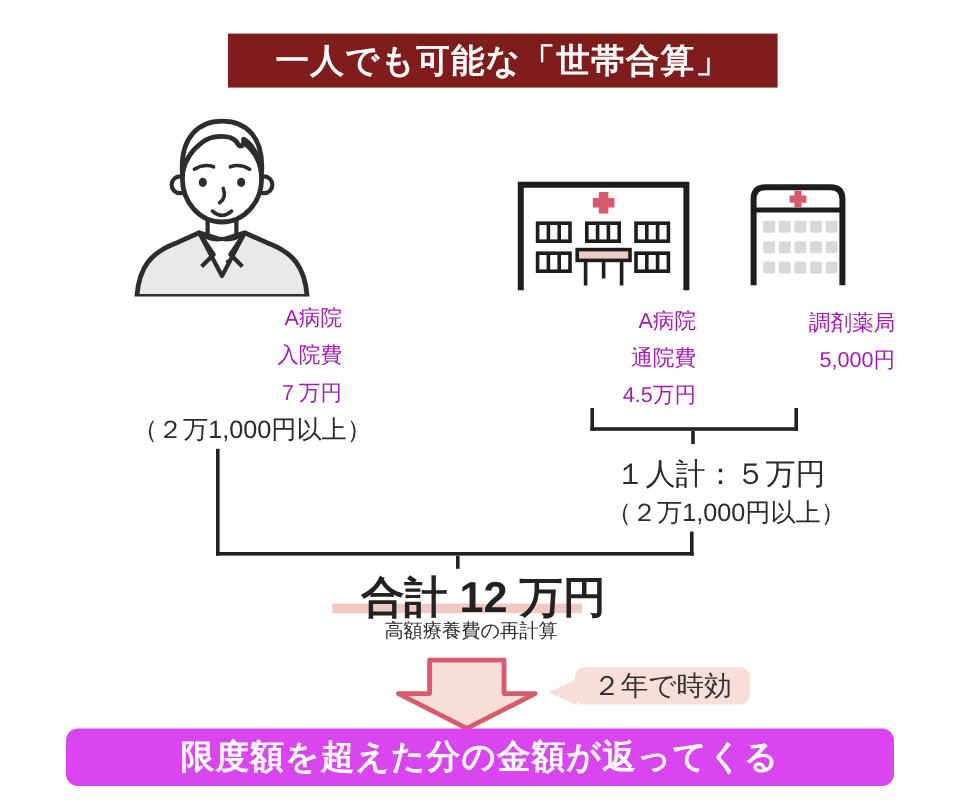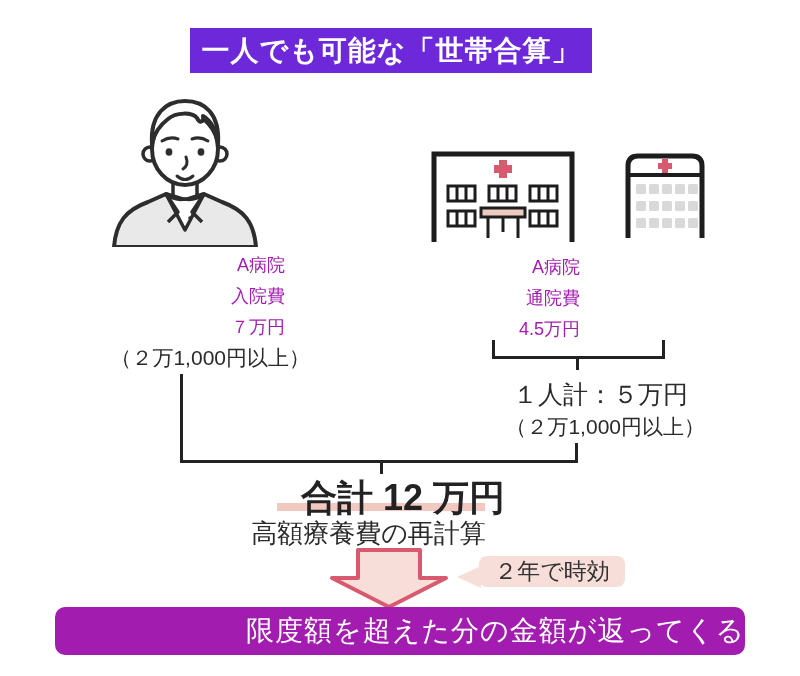--- a/index.html
+++ b/index.html
@@ -9,22 +9,22 @@
     position: relative;
     width: 800px;
     height: 676px;
     background: #ffffff;
     overflow: hidden;
     color: #2a2a2a;
   }
   .abs { position: absolute; }
 
   .title-banner {
-    left: 190px; top: 28px; width: 402px; height: 45px;
-    background: #6d28d9;
+    left: 190px; top: 28px; width: 458px; height: 45px;
+    background: #7f1d1d;
     display: flex; align-items: center; justify-content: center;
     color: #ffffff; font-size: 28px; font-weight: bold; letter-spacing: 1px;
   }
 
   .label-block { text-align: right; font-size: 18px; line-height: 31px; color: #a21caf; }
   .note-text { text-align: right; font-size: 21px; color: #2a2a2a; }
 
   .person-text  { left: 85px;  top: 250px; width: 200px; }
   .person-note  { left: 60px;  top: 344px; width: 250px; }
   .hosp-text    { left: 420px; top: 252px; width: 160px; }
@@ -44,43 +44,43 @@
     border-left: 3px solid #222; border-bottom: 3px solid #222;
   }
   .bracket-big-right { left: 575px; top: 443px; width: 0; height: 20px; border-left: 3px solid #222; }
   .tick-big { left: 380px; top: 463px; width: 0; height: 11px; border-left: 3px solid #222; }
 
   .total-label {
     left: 260px; top: 474px; width: 245px; text-align: right;
     font-size: 36px; font-weight: bold; color: #222; z-index: 2;
   }
   .total-underline { left: 277px; top: 503px; width: 208px; height: 8px; background: #f2c8c1; z-index: 1; }
-  .recalc-label { left: 236px; top: 516px; width: 265px; text-align: center; font-size: 26px; }
+  .recalc-label { left: 260px; top: 516px; width: 265px; text-align: center; font-size: 16px; }
 
   .apply-arrow-svg { left: 328px; top: 548px; width: 122px; height: 62px; }
   .apply-label { left: 350px; top: 553px; width: 80px; text-align: center; font-size: 22px; color: #222; z-index: 3; }
 
   .deadline-badge { left: 457px; top: 556px; width: 190px; height: 42px; }
   .deadline-tail {
     position: absolute; left: 0; top: 10px; width: 0; height: 0;
     border-top: 11px solid transparent; border-bottom: 11px solid transparent;
     border-right: 24px solid #f8ded9;
   }
   .deadline-box {
     position: absolute; left: 22px; top: 0; width: 146px; height: 31px;
     background: #f8ded9; border-radius: 8px;
     display: flex; align-items: center; justify-content: center;
     font-size: 23px; color: #333;
   }
 
   .result-banner {
     left: 55px; top: 607px; width: 690px; height: 48px;
-    background: #a21caf; border-radius: 10px;
-    display: flex; align-items: center; justify-content: flex-end;
-    color: #ffffff; font-size: 28px; font-weight: normal; letter-spacing: 1px;
+    background: #d946ef; border-radius: 10px;
+    display: flex; align-items: center; justify-content: center;
+    color: #ffffff; font-size: 28px; font-weight: bold; letter-spacing: 1px;
     z-index: 2;
   }
 
   svg { display: block; }
 </style>
 </head>
 <body>
 
 <div class="stage">
 
@@ -177,20 +177,24 @@
         <rect x="55" y="68" width="10" height="10" rx="1.5"></rect>
         <rect x="68" y="68" width="10" height="10" rx="1.5"></rect>
     </g>
   </svg>
 
   <div class="abs label-block hosp-text">
     <div>A病院</div>
     <div>通院費</div>
     <div>4.5万円</div>
   </div>
+  <div class="abs label-block pharm-text">
+    <div>調剤薬局</div>
+    <div>5,000円</div>
+  </div>
 
   <div class="abs bracket-small"></div>
   <div class="abs tick-small"></div>
   <div class="abs subtotal-label">１人計：５万円</div>
   <div class="abs note-text subtotal-note">（２万1,000円以上）</div>
 
   <div class="abs bracket-big"></div>
   <div class="abs bracket-big-right"></div>
   <div class="abs tick-big"></div>
 

